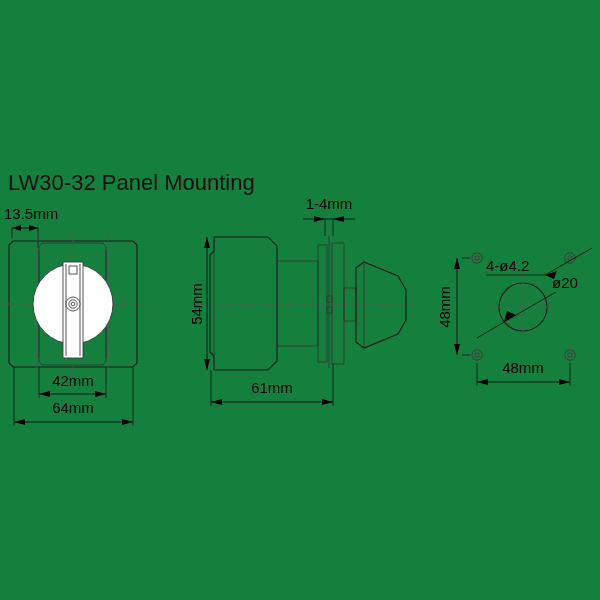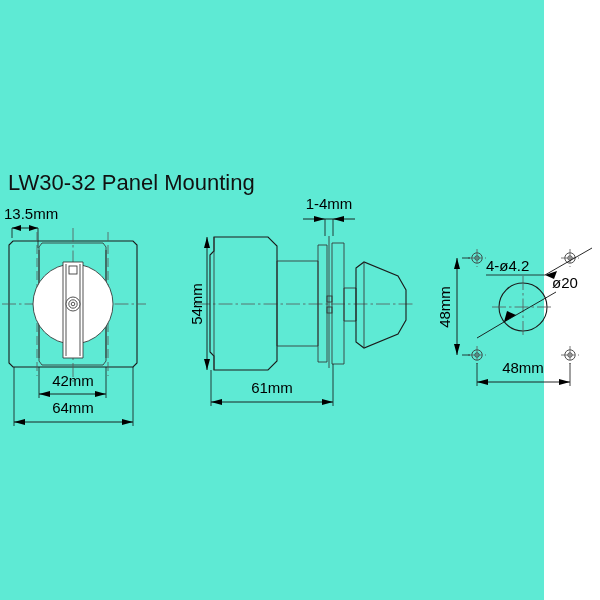--- a/index.html
+++ b/index.html
@@ -10,23 +10,23 @@
   }
   body {
     width: 600px;
     height: 600px;
     font-family: "Liberation Sans", sans-serif;
     color: #000000;
     overflow: hidden;
   }
   #drawing-root {
     position: relative;
-    width: 544px;
+    width: 600px;
     height: 600px;
-    background: #5eead4;
+    background: #15803d;
   }
   svg#drawing-canvas {
     display: block;
     width: 600px;
     height: 600px;
   }
   .outline {
     fill: none;
     stroke: #1a1a1a;
     stroke-width: 1.1;

